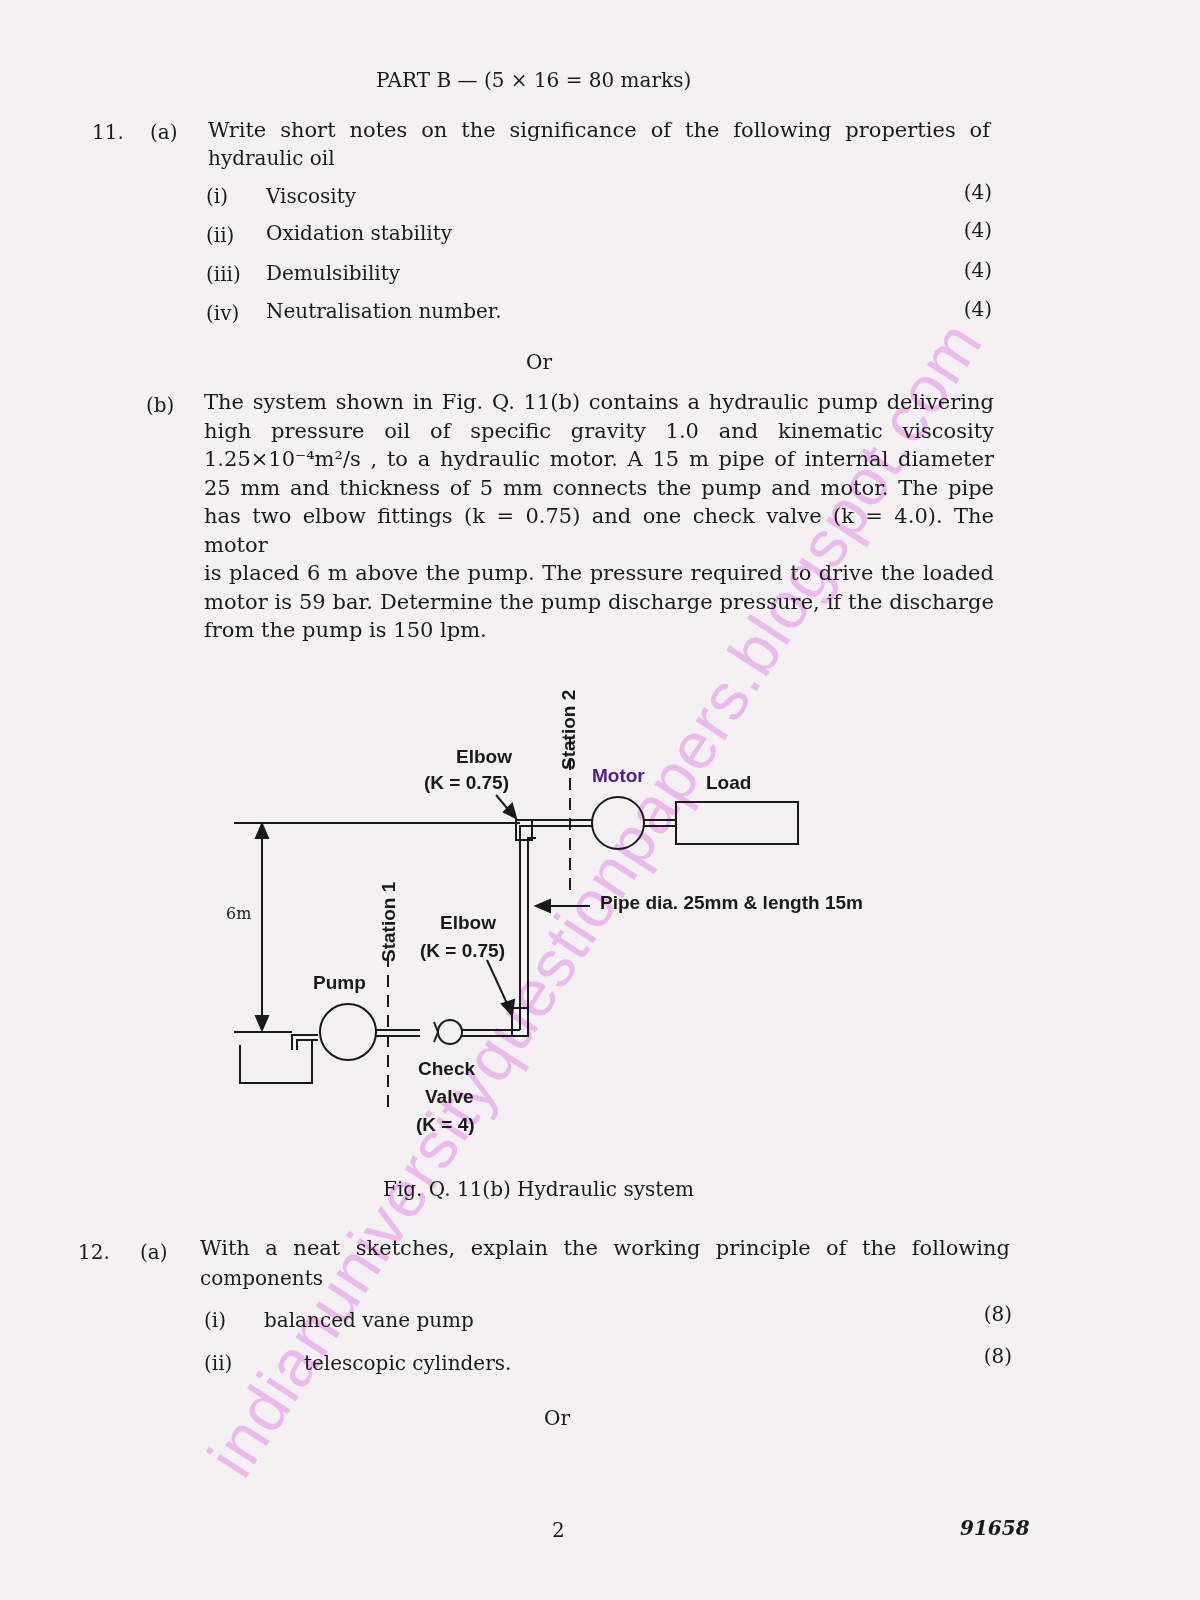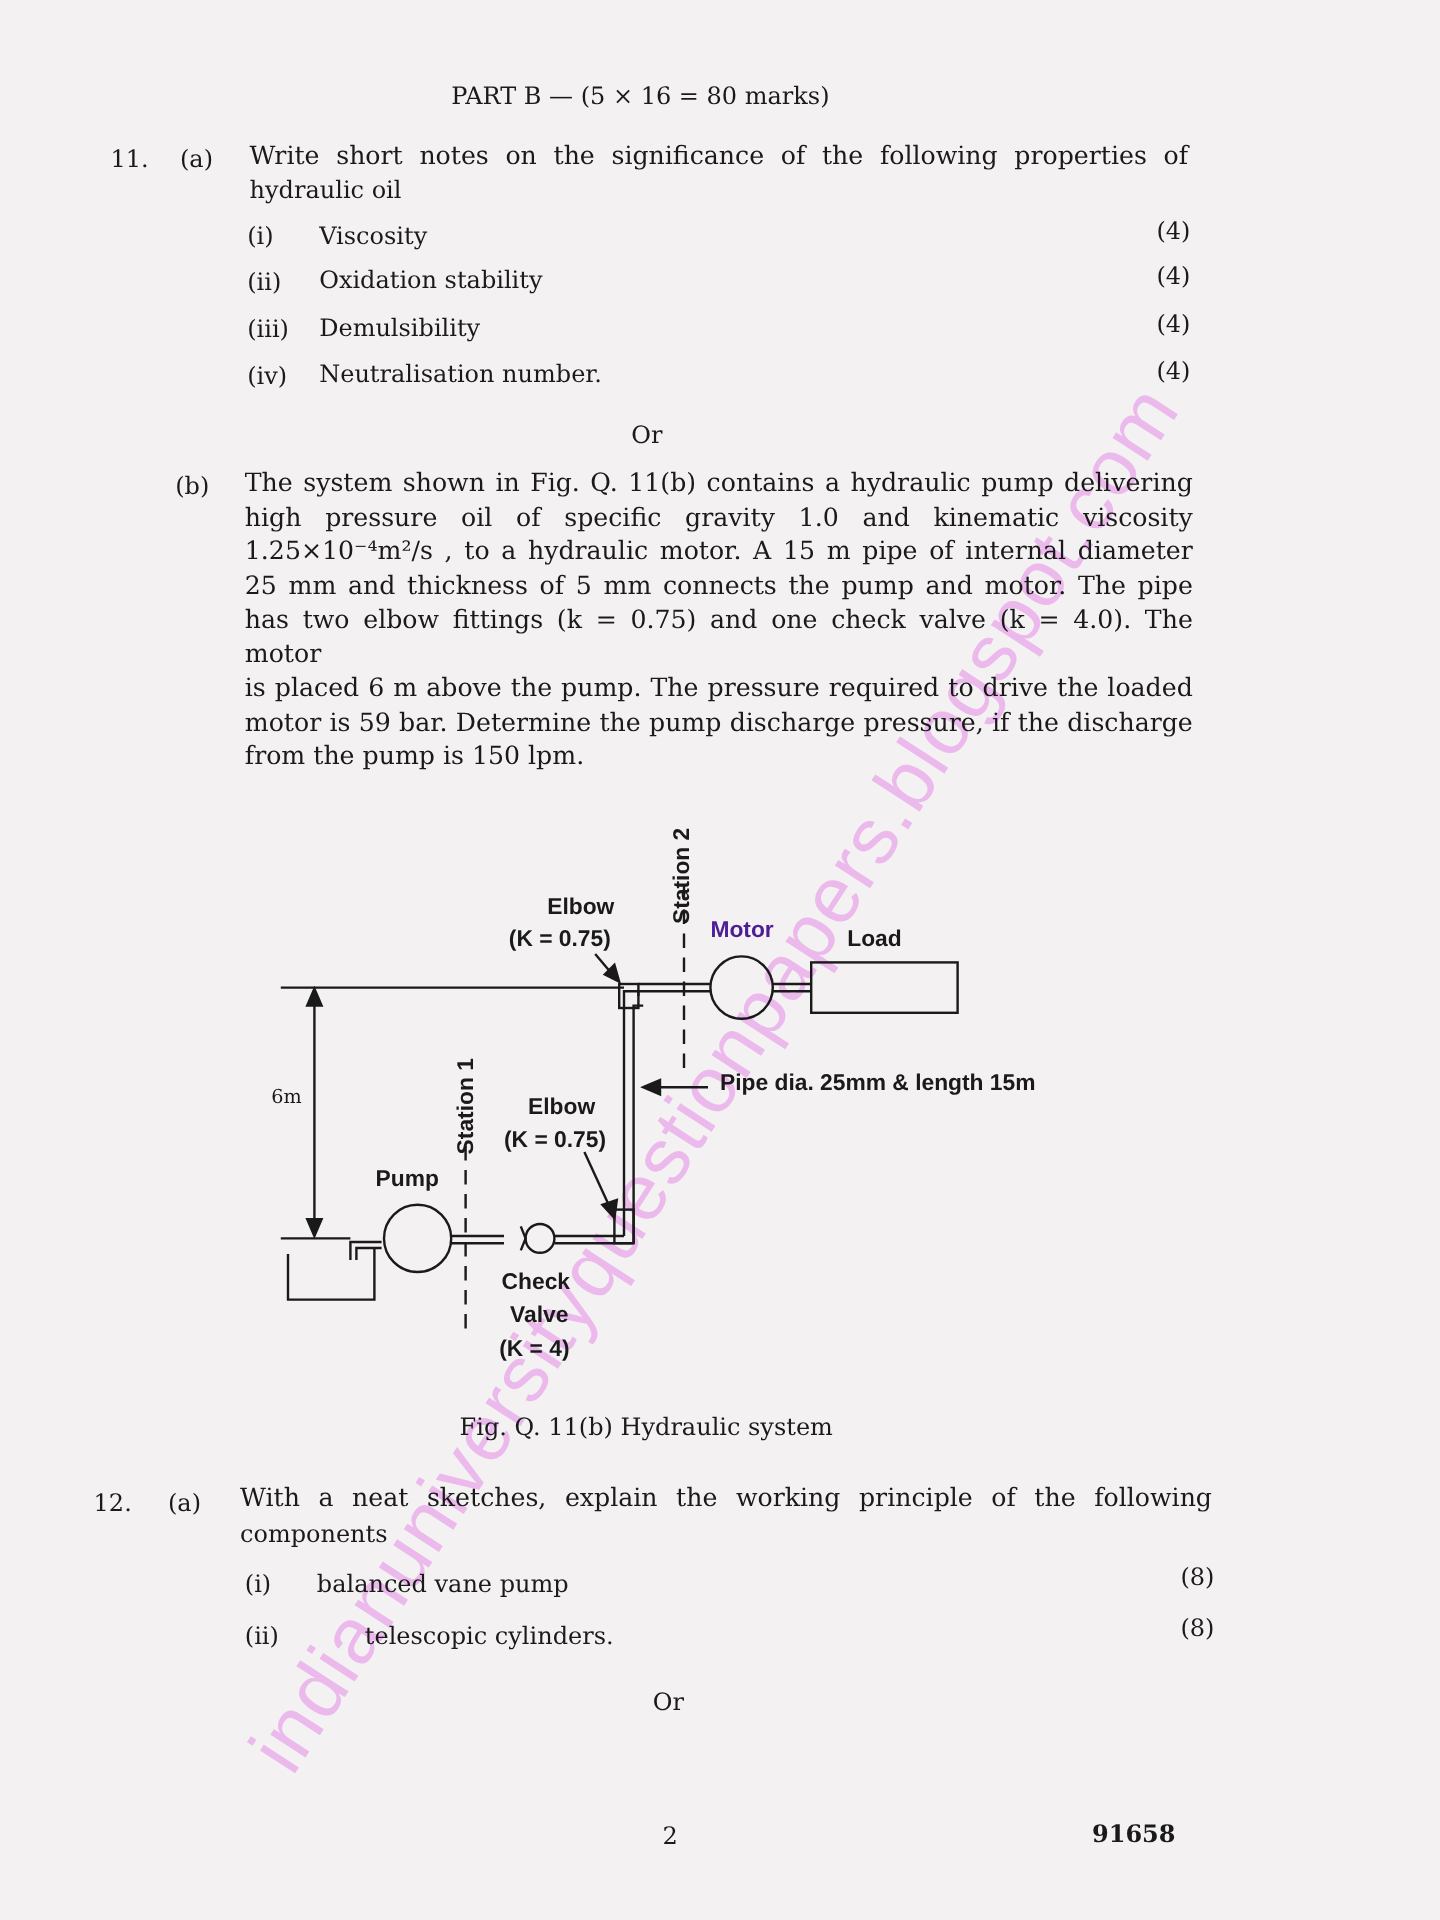--- a/index.html
+++ b/index.html
@@ -133,13 +133,13 @@
   <div class="abs t mark" style="left:962px;top:1300px;">(8)</div>
 
   <div class="abs t" style="left:204px;top:1349px;">(ii)</div>
   <div class="abs t" style="left:264px;top:1349px;margin-left:40px;">telescopic cylinders.</div>
   <div class="abs t mark" style="left:962px;top:1342px;">(8)</div>
 </div>
 
 <div class="abs t" style="left:544px;top:1404px;">Or</div>
 
 <div class="abs t" style="left:552px;top:1516px;">2</div>
-<div class="abs t" style="left:910px;top:1514px;font-weight:bold;">91658</div>
+<div class="abs t" style="left:960px;top:1514px;font-weight:bold;font-style:italic;">91658</div>
 
 </body></html>

